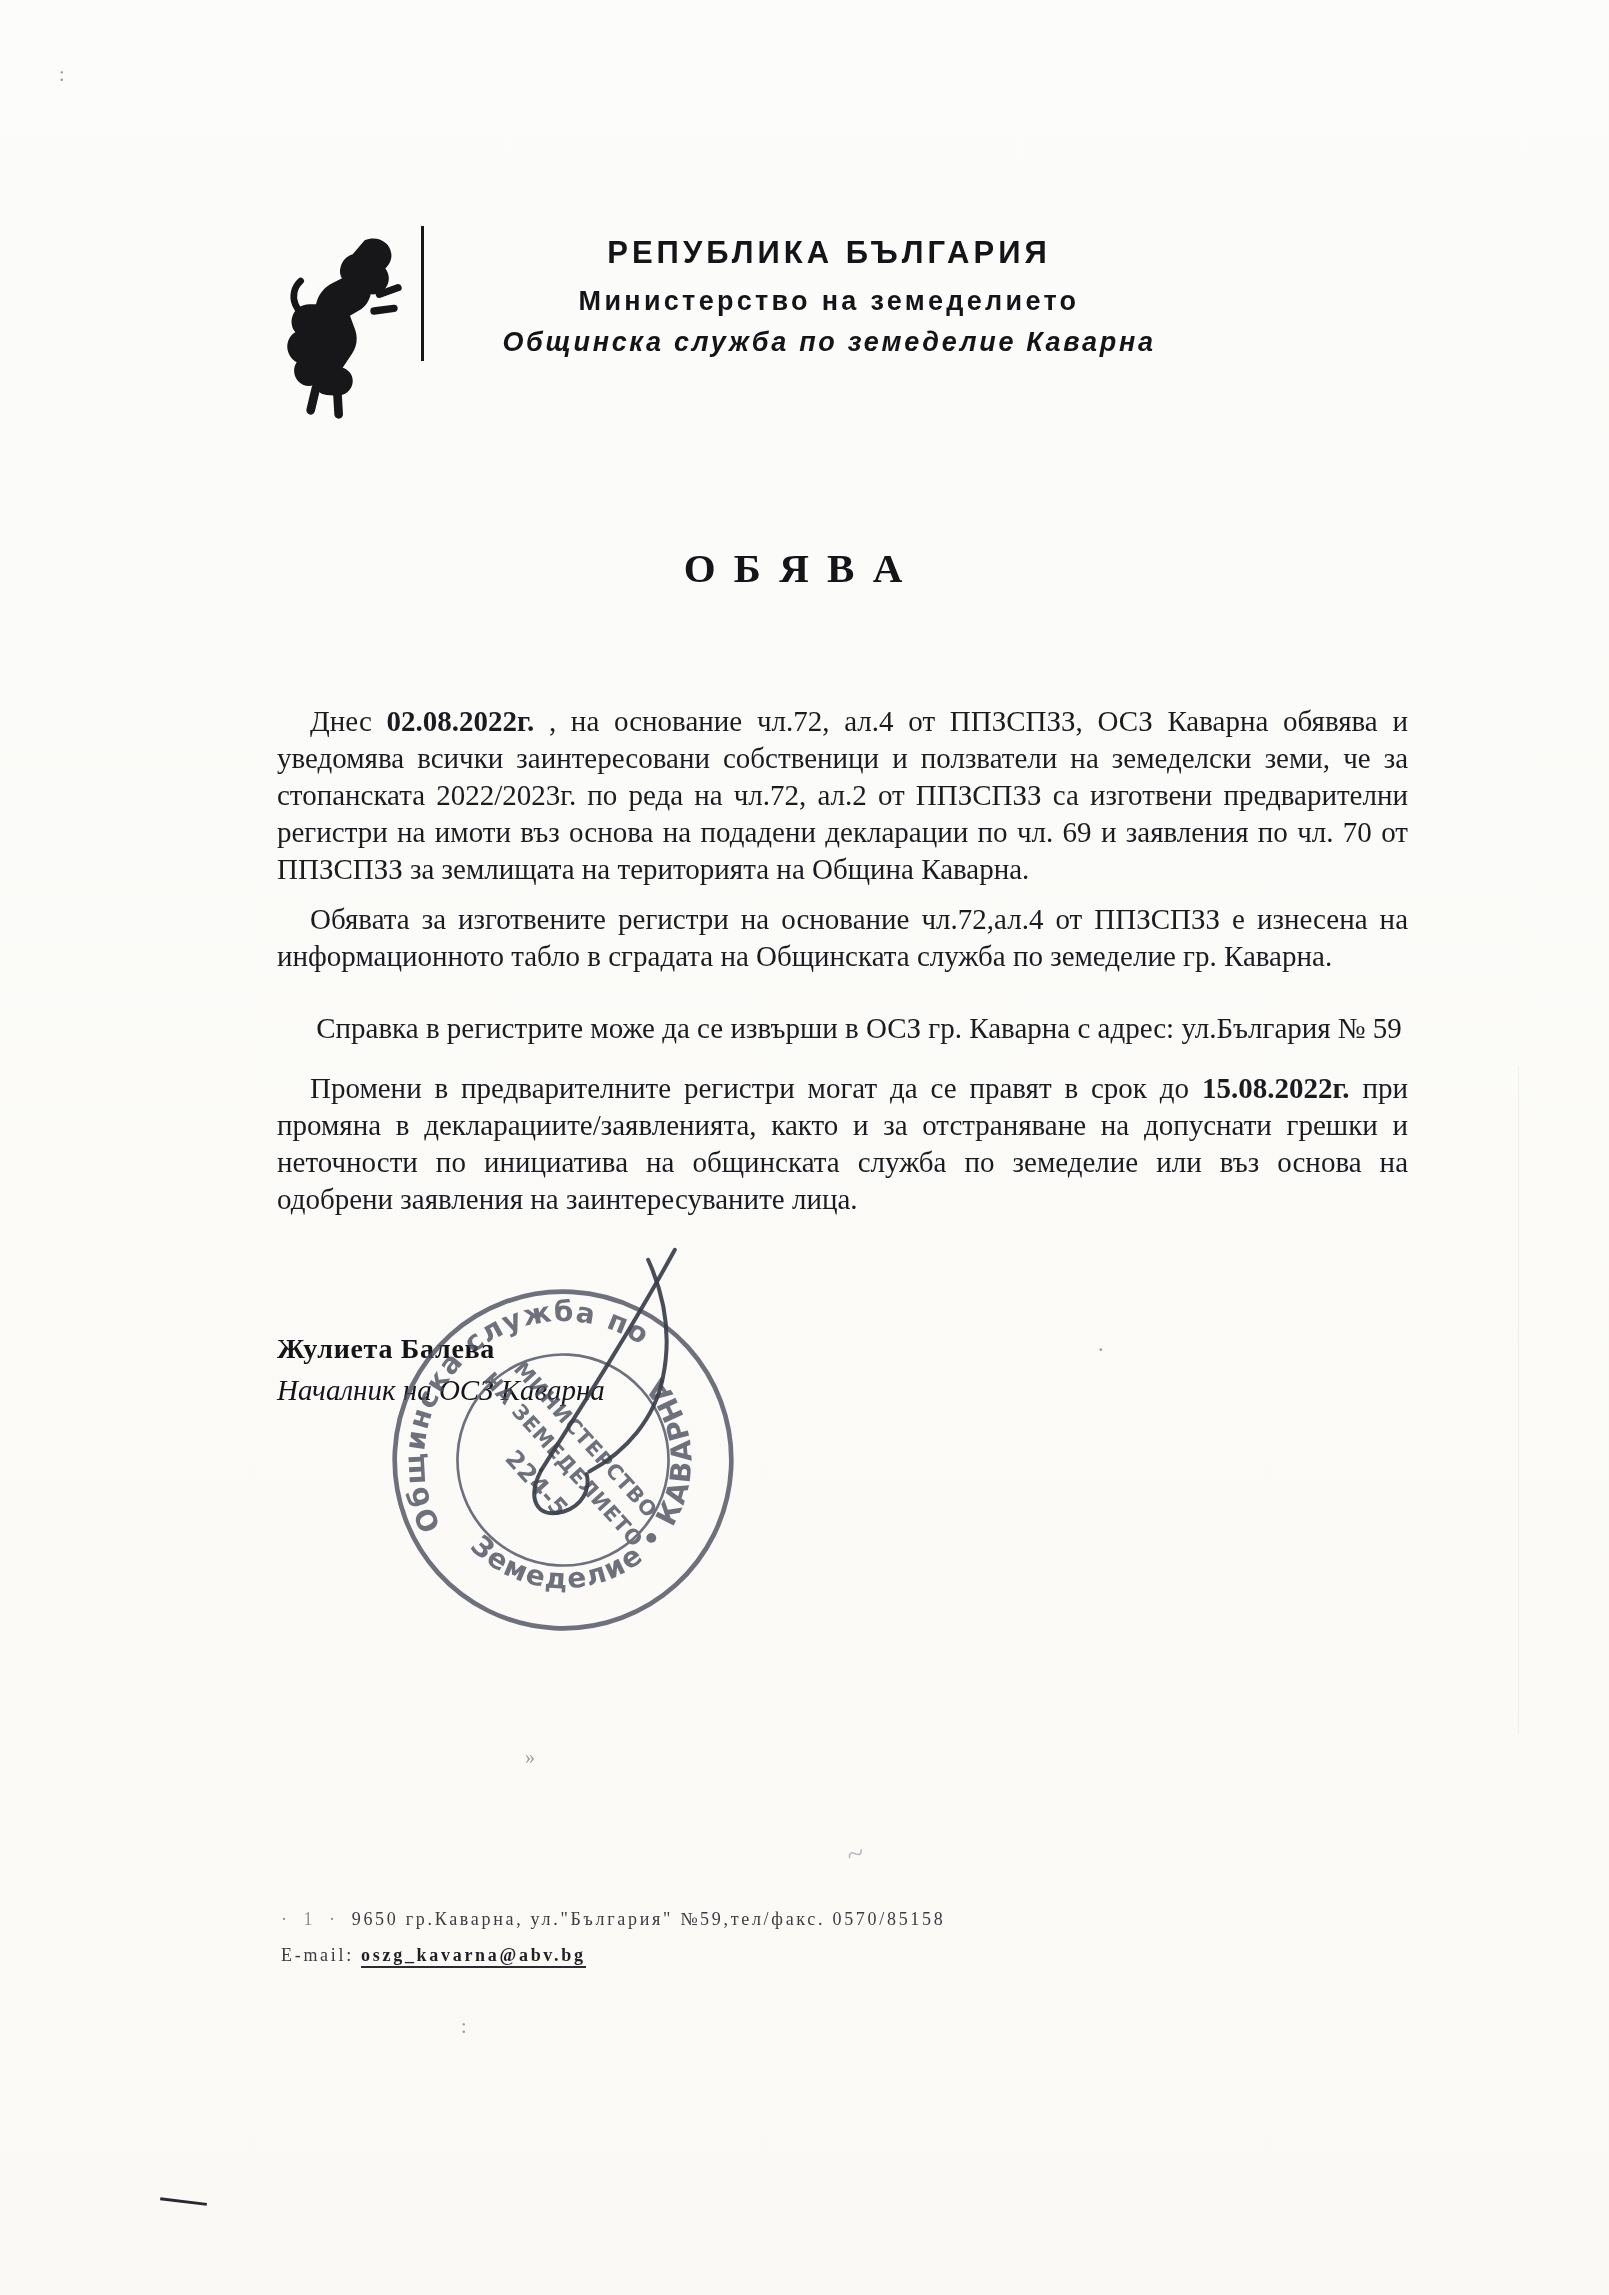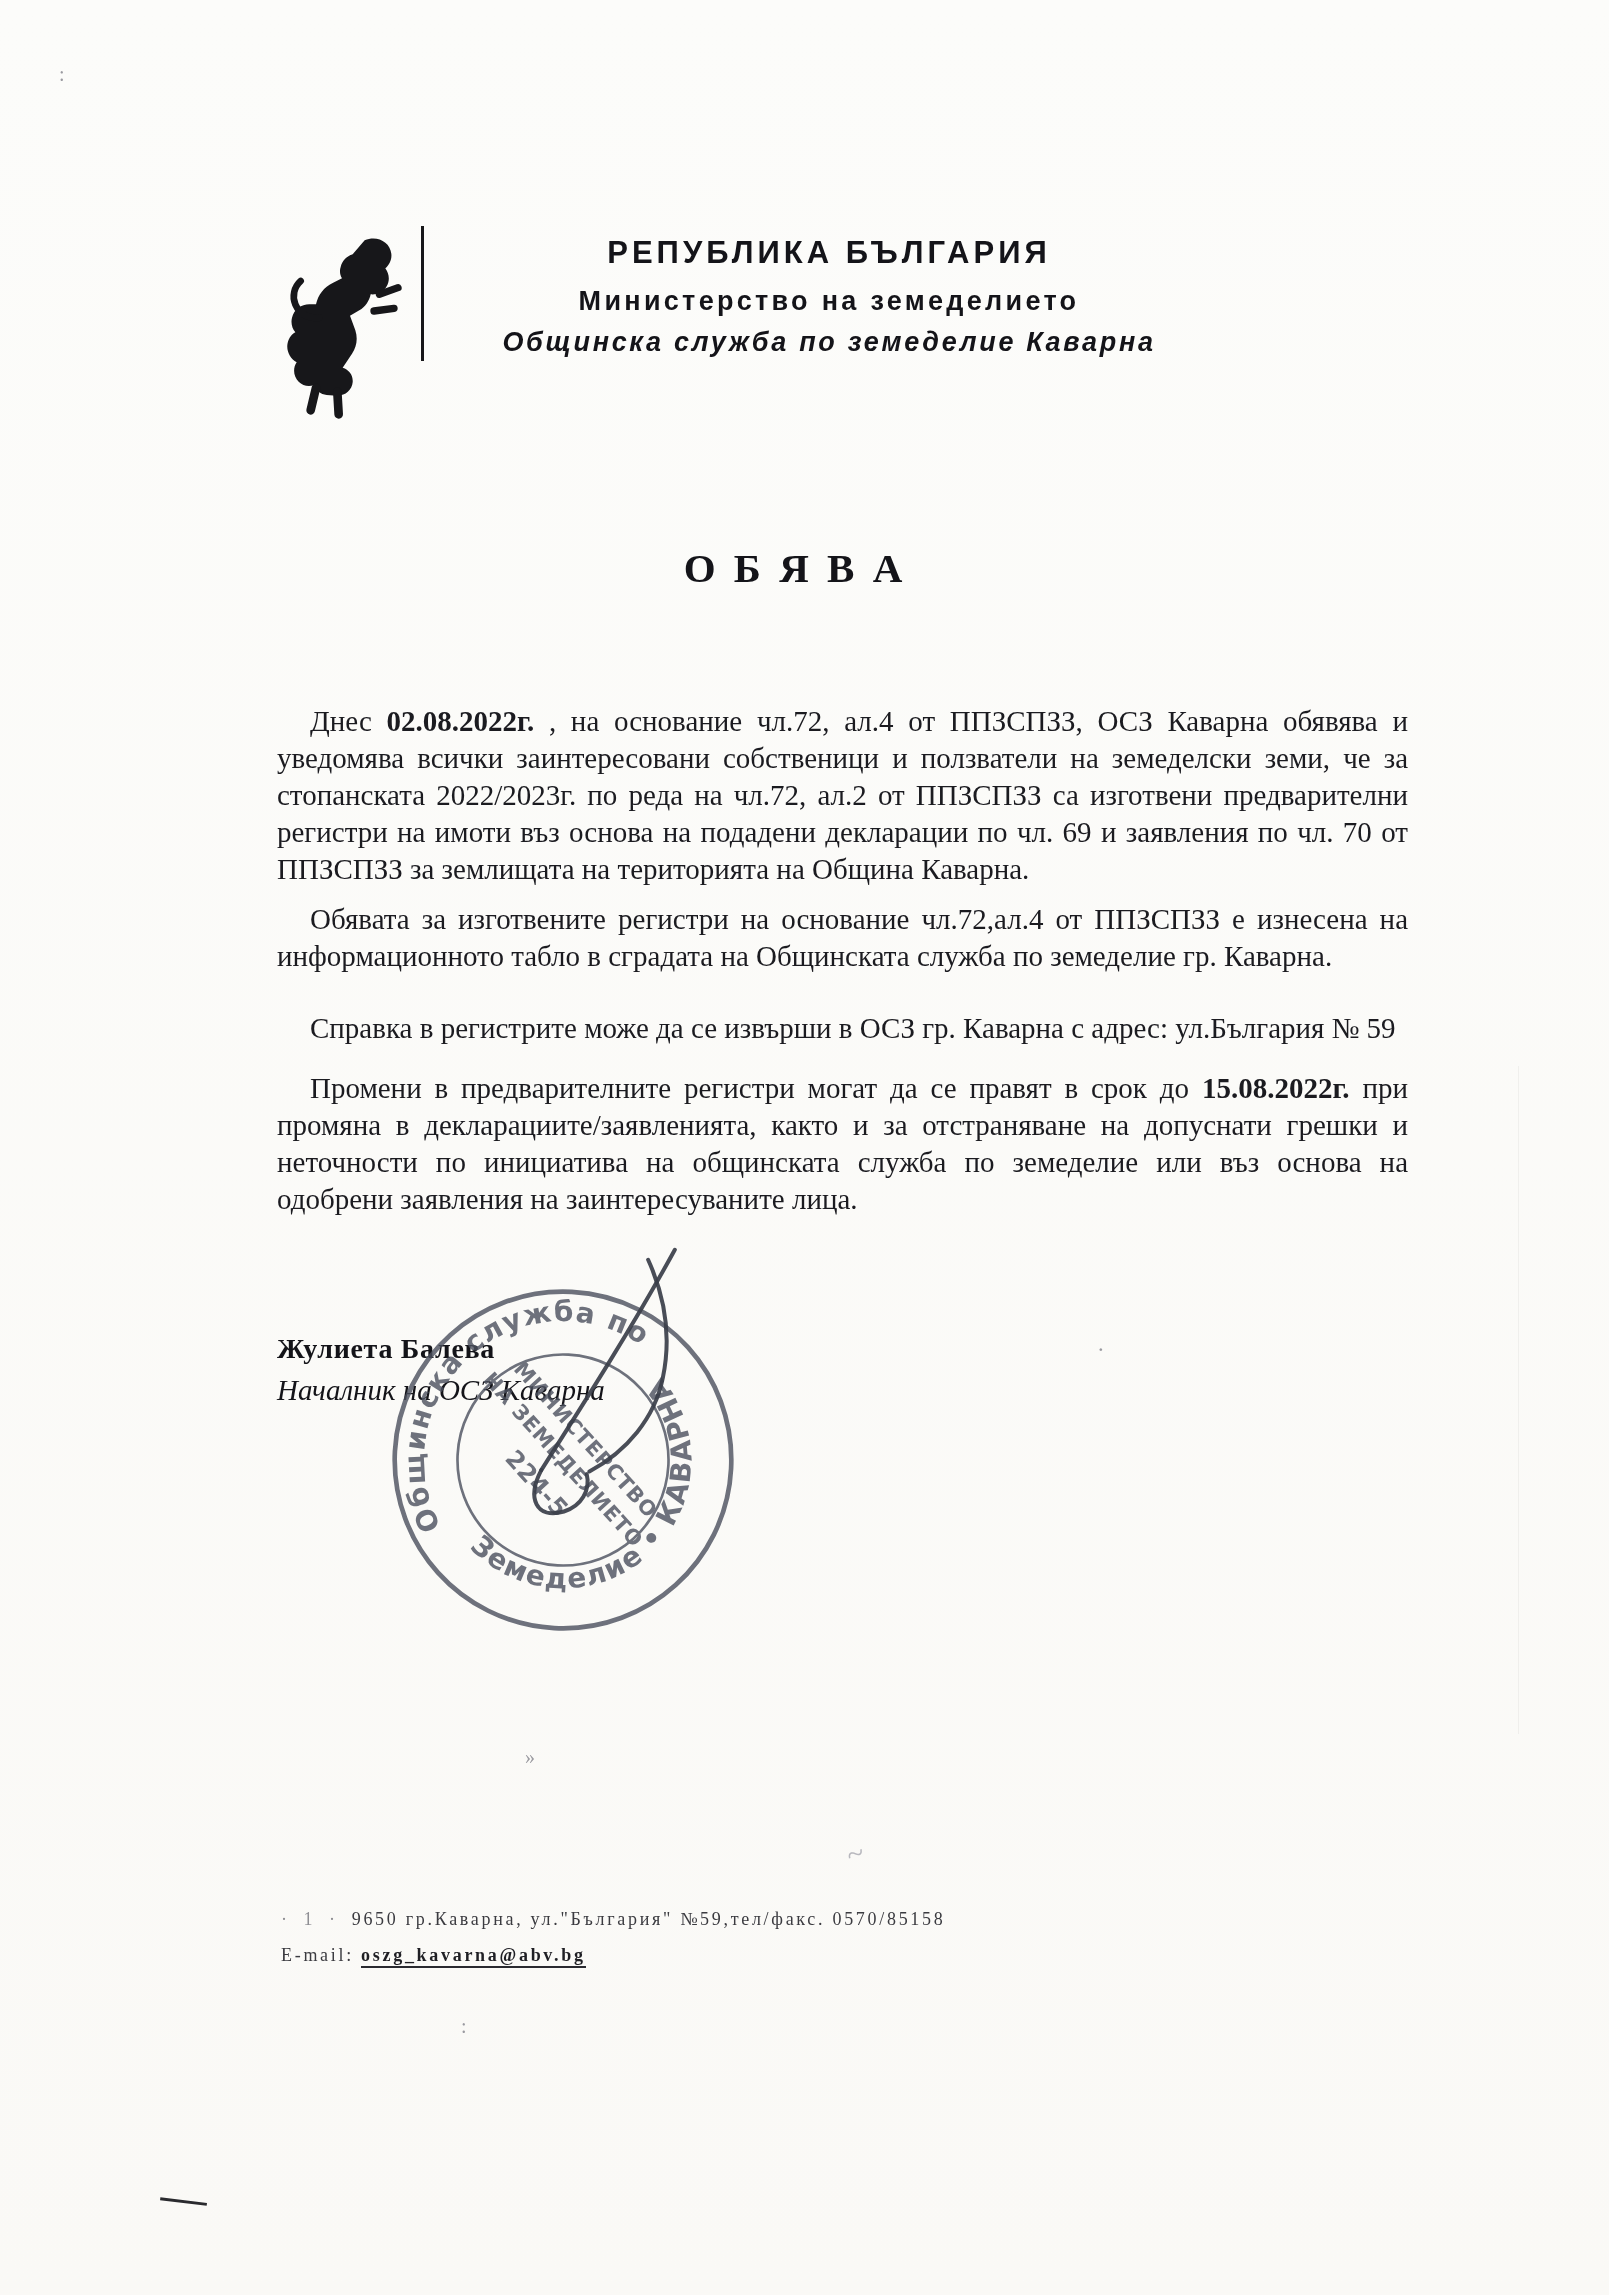--- a/index.html
+++ b/index.html
@@ -30,21 +30,21 @@
     font-weight:bold;font-size:41px;letter-spacing:4px;color:#141419;
   }
   
   .content{
     position:absolute;left:277px;top:703px;width:1131px;
     font-size:29px;line-height:37px;text-align:justify;
   }
   .content p{margin:0;text-indent:33px;}
   .content .p1{margin-bottom:13.4px;}
   .content .p2{margin-bottom:35px;}
-  .content .p3{margin-bottom:23px;text-align:left;}
+  .content .p3{margin-bottom:23px;text-align:center;}
   
   .signature{position:absolute;left:277px;top:1333px;color:#141419;}
   .sig-name{font-weight:bold;font-size:28px;letter-spacing:0.7px;}
   .sig-role{font-style:italic;font-size:29px;margin-top:9.4px;}
   
   .stamp{position:absolute;left:376px;top:1273px;width:374px;height:374px;
     transform:rotate(-42deg);opacity:.8;}
   .ring-outer{fill:none;stroke:#4b505e;stroke-width:7;}
   .ring-inner{fill:none;stroke:#4b505e;stroke-width:4;}
   .ring-text{font-family:"DejaVu Sans",sans-serif;font-size:42px;font-weight:bold;

